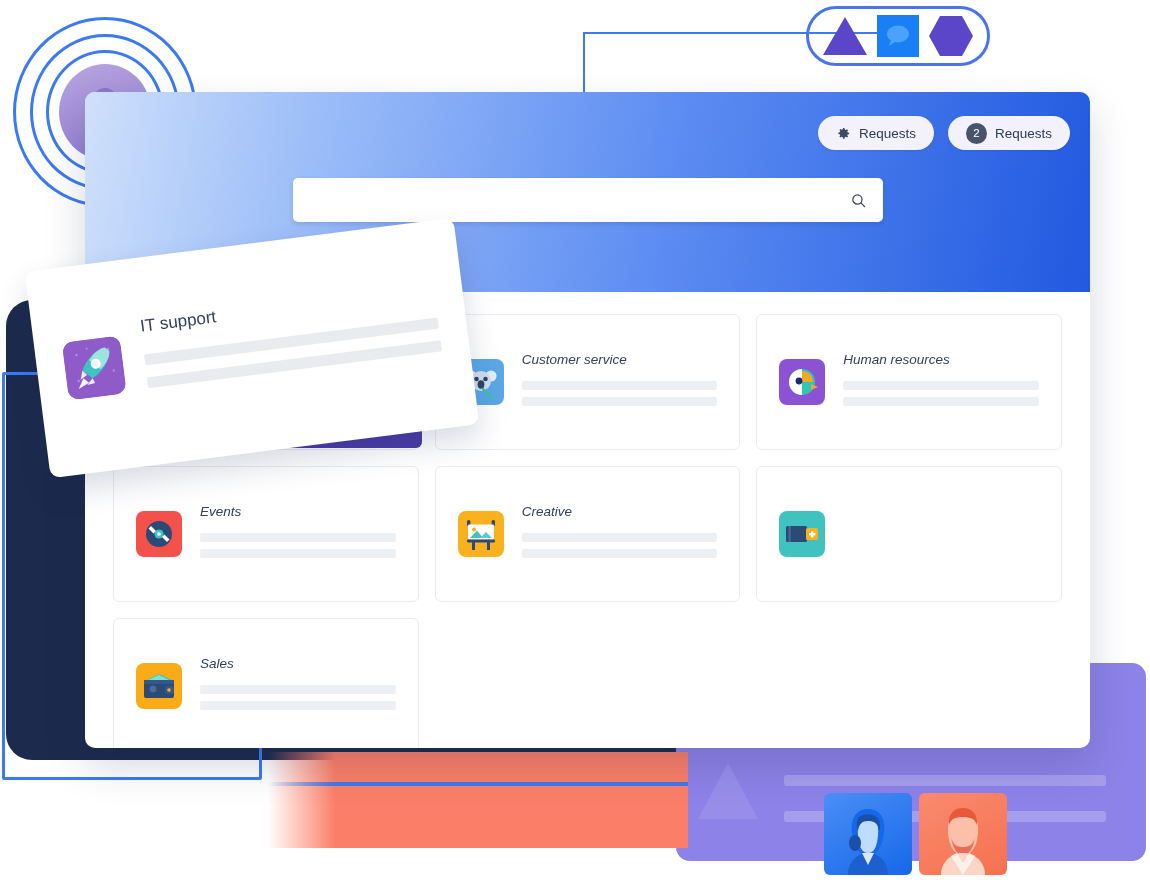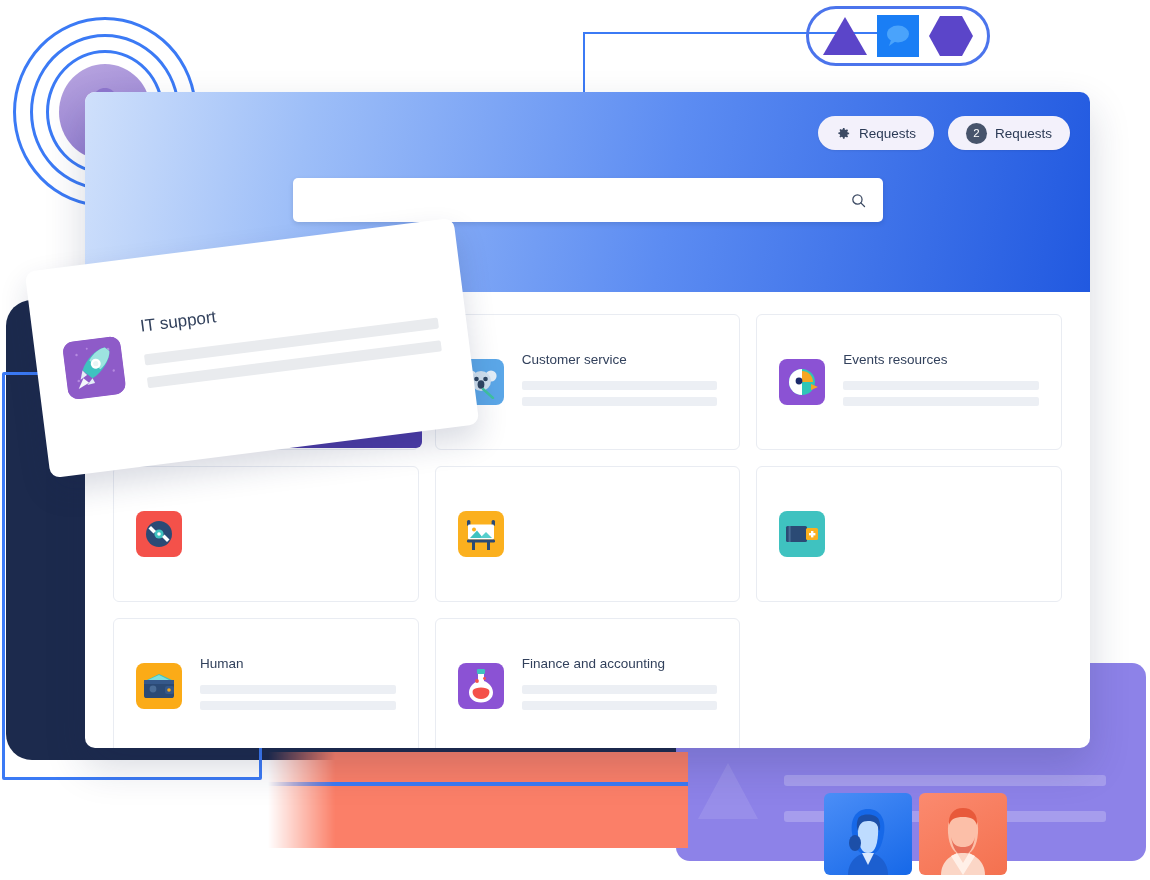--- a/index.html
+++ b/index.html
@@ -172,21 +172,21 @@
     display: flex; align-items: center;
     padding: 0 22px;
     cursor: pointer;
   }
   .card-ico {
     width: 46px; height: 46px; border-radius: 8px;
     flex: none; margin-right: 18px;
     display: flex; align-items: center; justify-content: center;
     overflow: hidden;
   }
-  .card-body { flex: 1; min-width: 0; }
+  .card-body { flex: 1; min-width: 0; font-style: italic; }
   .card-title {
     font-size: 13.5px; color: #32415c; margin-bottom: 14px;
     white-space: nowrap;
   }
   .bar { height: 9px; border-radius: 2px; background: #eceff4; margin-bottom: 7px; }
   .bar.w1 { width: 100%; }
   .bar.w2 { width: 100%; }
 
   
   .card.masked .card-title, .card.masked .card-ico { visibility: hidden; }
@@ -331,53 +331,63 @@
         <div class="card-ico" style="background:#8b52d4">
           <svg width="34" height="34" viewBox="0 0 34 34">
             <circle cx="17" cy="17" r="13" fill="#2fc6b8"></circle>
             <path d="M17 4 A13 13 0 0017 30 Z" fill="#ffffff"></path>
             <path d="M17 6 A11 11 0 0128 17 L17 17 Z" fill="#f5a623"></path>
             <path d="M26 19 L33 22 L26 25 Z" fill="#f5a623"></path>
             <circle cx="14" cy="16" r="3.4" fill="#1b2a6b"></circle>
           </svg>
         </div>
         <div class="card-body">
-          <div class="card-title">Events resources</div>
+          <div class="card-title">Human resources</div>
           <div class="bar w1"></div>
           <div class="bar w2"></div>
         </div>
       </div>
 
       <div class="card">
         <div class="card-ico" style="background:#f4514a">
           <svg width="34" height="34" viewBox="0 0 34 34">
             <circle cx="17" cy="17" r="13" fill="#2b4a75"></circle>
             <circle cx="17" cy="17" r="4.6" fill="#3fc2c0"></circle>
             <circle cx="17" cy="17" r="1.8" fill="#ffffff"></circle>
             <path d="M9 9 L14 14 L11.5 16.5 L6.5 11.5 Z" fill="#ffffff"></path>
             <path d="M25 25 L20 20 L22.5 17.5 L27.5 22.5 Z" fill="#ffffff"></path>
           </svg>
+        </div>
+        <div class="card-body">
+          <div class="card-title">Events</div>
+          <div class="bar w1"></div>
+          <div class="bar w2"></div>
         </div>
       </div>
 
 
       <div class="card">
         <div class="card-ico" style="background:#fbb01e">
           <svg width="36" height="34" viewBox="0 0 36 34">
             <rect x="4" y="3" width="3.4" height="6" rx="1.5" fill="#2b4a75"></rect>
             <rect x="28.6" y="3" width="3.4" height="6" rx="1.5" fill="#2b4a75"></rect>
             <rect x="5" y="7.5" width="26" height="15" rx="1.4" fill="#ffffff"></rect>
             <circle cx="11" cy="12.5" r="2" fill="#fbb01e"></circle>
             <path d="M7 21 L14 13.5 L20 21 Z" fill="#3fc2c0"></path>
             <path d="M17 21 L23 15 L29 21 Z" fill="#57cfcd"></path>
             <rect x="4" y="22.5" width="28" height="3" rx="1.2" fill="#2b4a75"></rect>
             <rect x="9" y="25" width="3" height="8" fill="#2b4a75"></rect>
             <rect x="24" y="25" width="3" height="8" fill="#2b4a75"></rect>
           </svg>
         </div>
+        <div class="card-body">
+          <div class="card-title">Creative</div>
+          <div class="bar w1"></div>
+          <div class="bar w2"></div>
+        </div>
       </div>
 
       <div class="card">
         <div class="card-ico" style="background:#3fc2c0">
           <svg width="36" height="24" viewBox="0 0 36 24">
             <rect x="2" y="4" width="21" height="16" rx="1.6" fill="#2b4a75"></rect>
             <rect x="4.6" y="4" width="2" height="16" fill="#4a6c96"></rect>
             <rect x="22" y="6" width="12" height="12" rx="1.6" fill="#fbb01e"></rect>
             <rect x="27" y="9" width="2.4" height="6.4" fill="#ffffff"></rect>
             <rect x="25" y="11" width="6.4" height="2.4" fill="#ffffff"></rect>
@@ -391,42 +401,26 @@
             <path d="M4 10 L18 3 L31 9 L31 12 L4 12 Z" fill="#3fc2c0"></path>
             <path d="M6 9.5 L18 4 L28 9 L28 11 L6 11 Z" fill="#7fe0dc"></path>
             <rect x="3" y="9" width="30" height="18" rx="2.6" fill="#2b4a75"></rect>
             <rect x="3" y="9" width="30" height="4" fill="#35588a"></rect>
             <circle cx="12" cy="18" r="3.4" fill="#4a6c96"></circle>
             <rect x="24" y="15" width="9" height="8" rx="2" fill="#35588a"></rect>
             <circle cx="28" cy="19" r="1.8" fill="#fbab17"></circle>
           </svg>
         </div>
         <div class="card-body">
-          <div class="card-title">Human</div>
-          <div class="bar w1"></div>
-          <div class="bar w2"></div>
-        </div>
-      </div>
-
-      <div class="card">
-        <div class="card-ico" style="background:#8b52d4">
-          <svg width="30" height="36" viewBox="0 0 30 36">
-            <rect x="11" y="1" width="8" height="5" rx="1.2" fill="#3fc2c0"></rect>
-            <path d="M12 6 L18 6 L18 13 C23.5 15 27 19.5 27 24.5 C27 30 22.5 34.5 15 34.5 C7.5 34.5 3 30 3 24.5 C3 19.5 6.5 15 12 13 Z" fill="#ffffff"></path>
-            <path d="M7 22 C9 18.5 21 18.5 23 22 C24.5 25 22 31 15 31 C8 31 5.5 25 7 22 Z" fill="#f4514a"></path>
-            <circle cx="11" cy="13" r="1.9" fill="#f4514a"></circle>
-            <circle cx="18.5" cy="10.5" r="1.4" fill="#f4514a"></circle>
-          </svg>
-        </div>
-        <div class="card-body">
-          <div class="card-title">Finance and accounting</div>
-          <div class="bar w1"></div>
-          <div class="bar w2"></div>
-        </div>
-      </div>
+          <div class="card-title">Sales</div>
+          <div class="bar w1"></div>
+          <div class="bar w2"></div>
+        </div>
+      </div>
+
 
     </div>
   </div>
 
   <div class="indigo-block"></div>
 
   <div class="float-card">
     <div class="float-ico">
       <svg width="58" height="58" viewBox="0 0 58 58">
         <rect width="58" height="58" fill="#8e5bc8"></rect>

